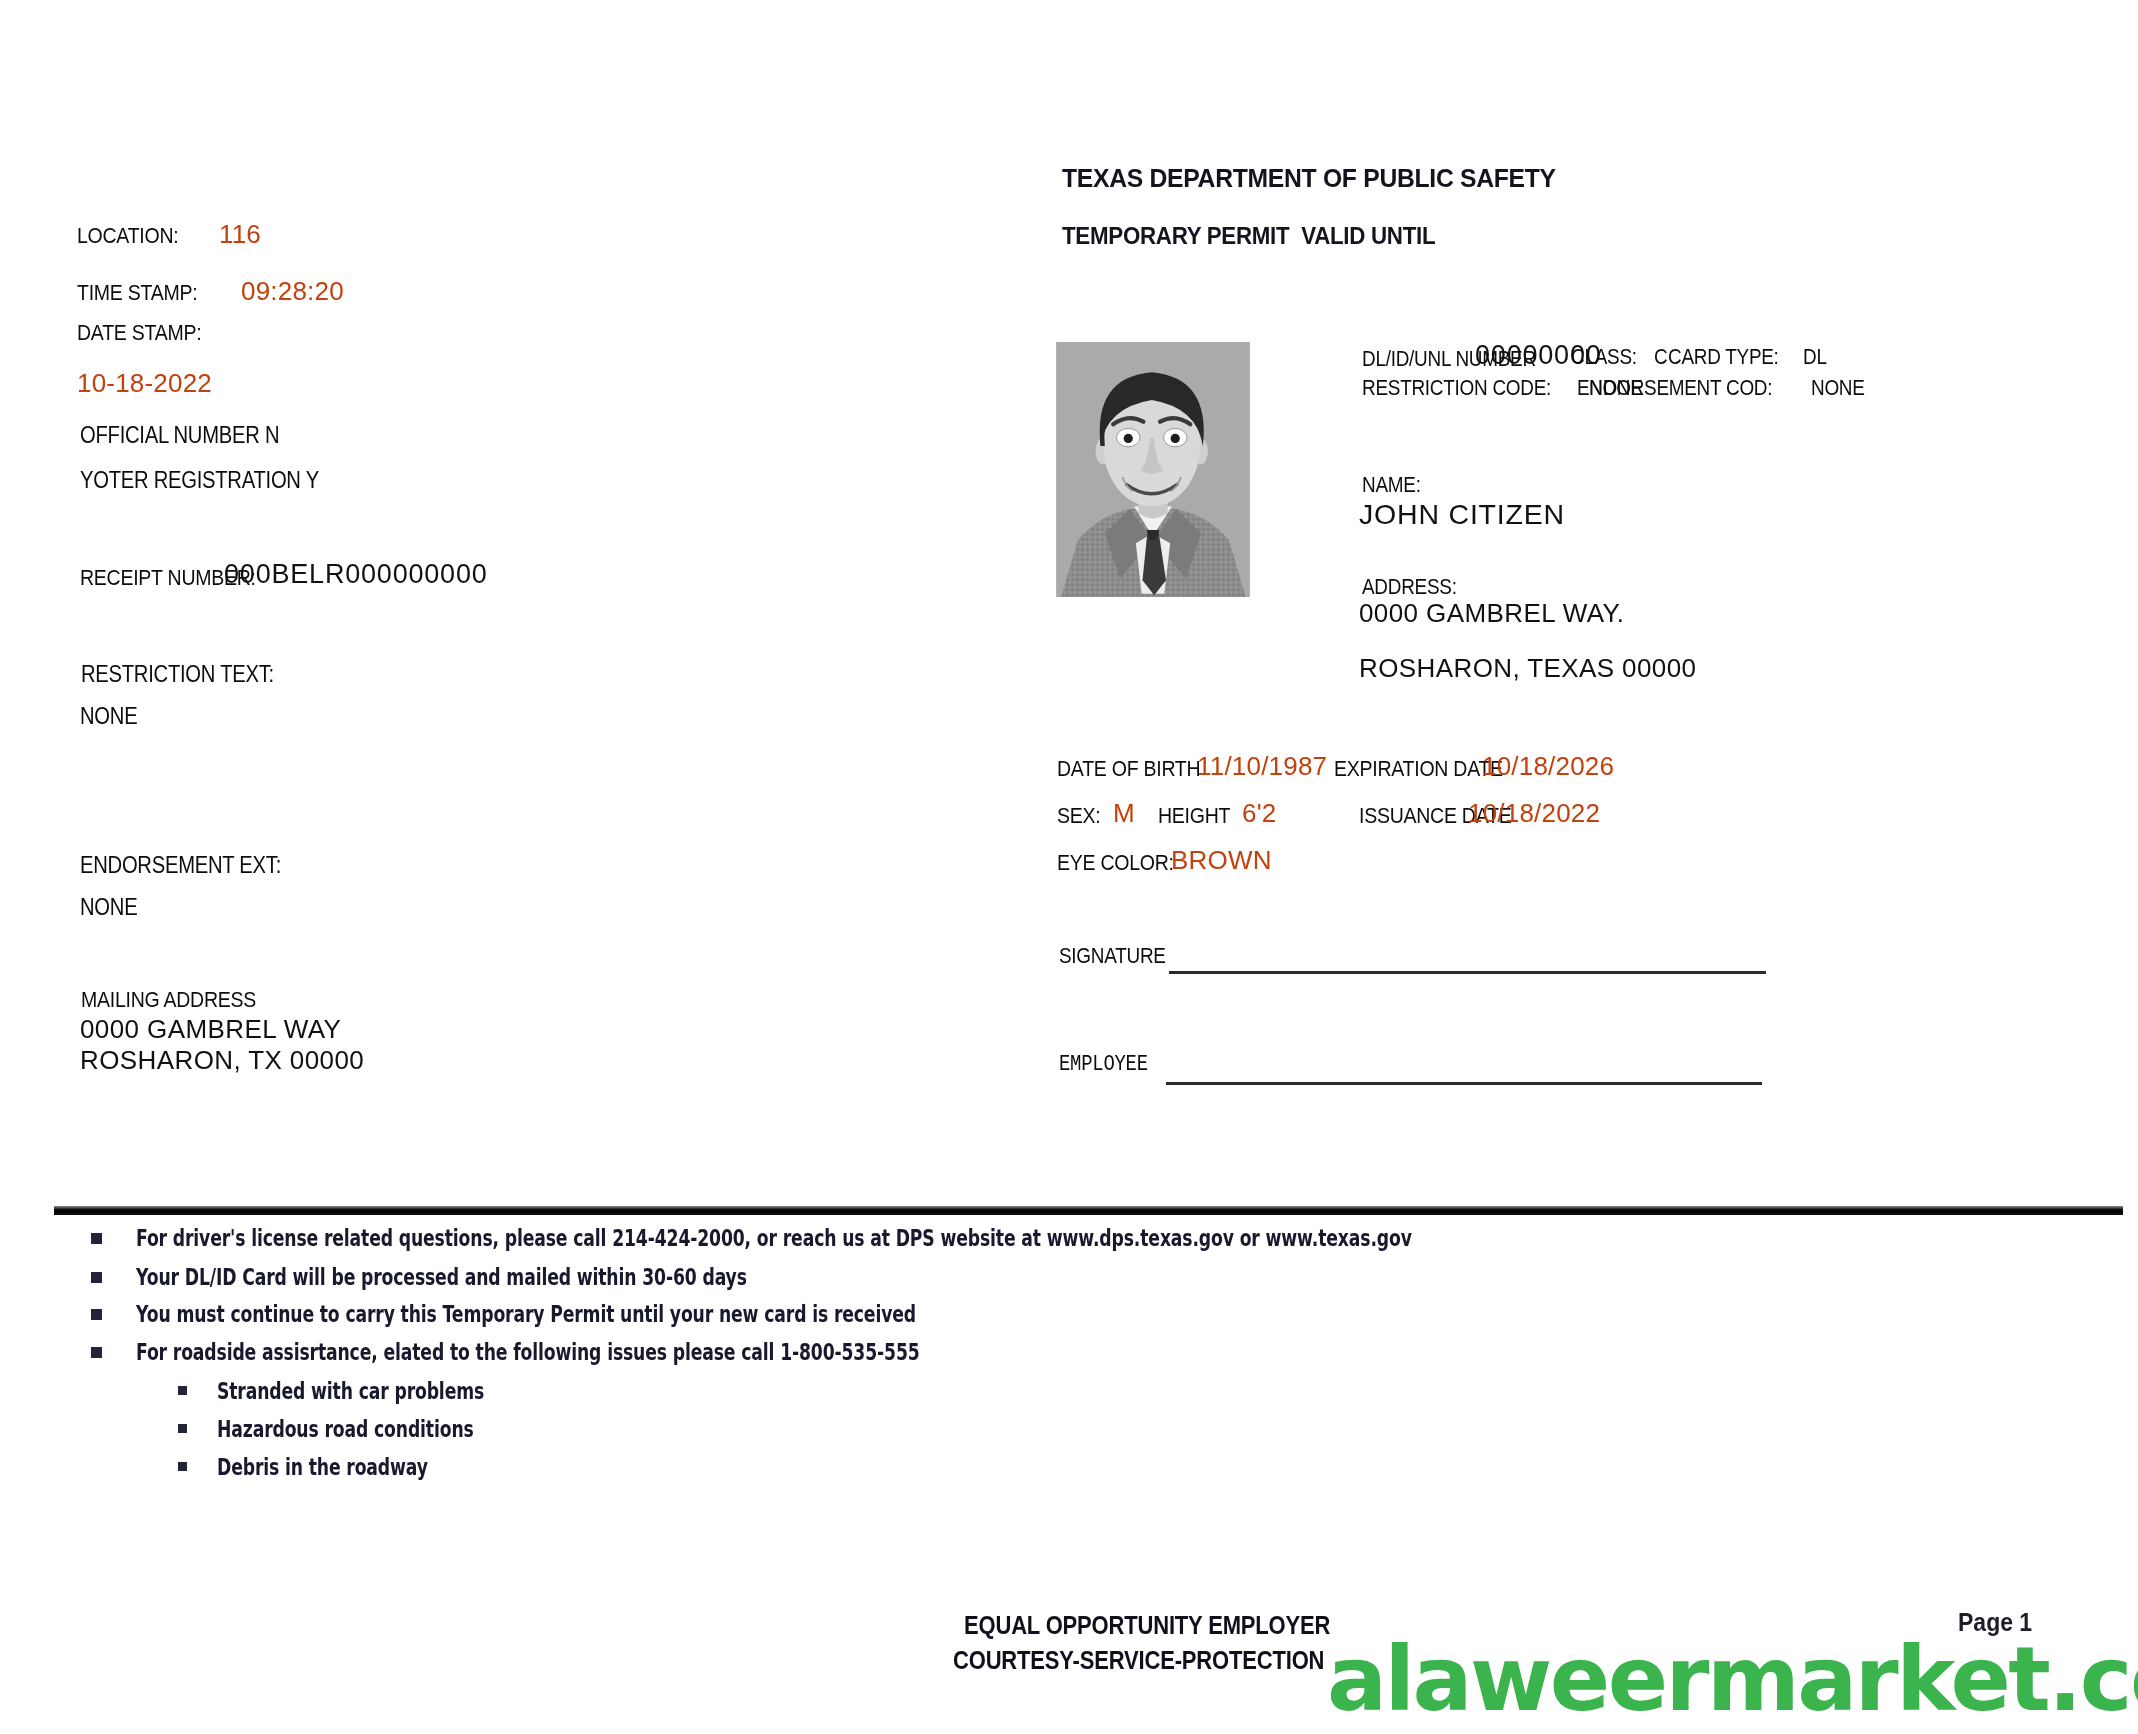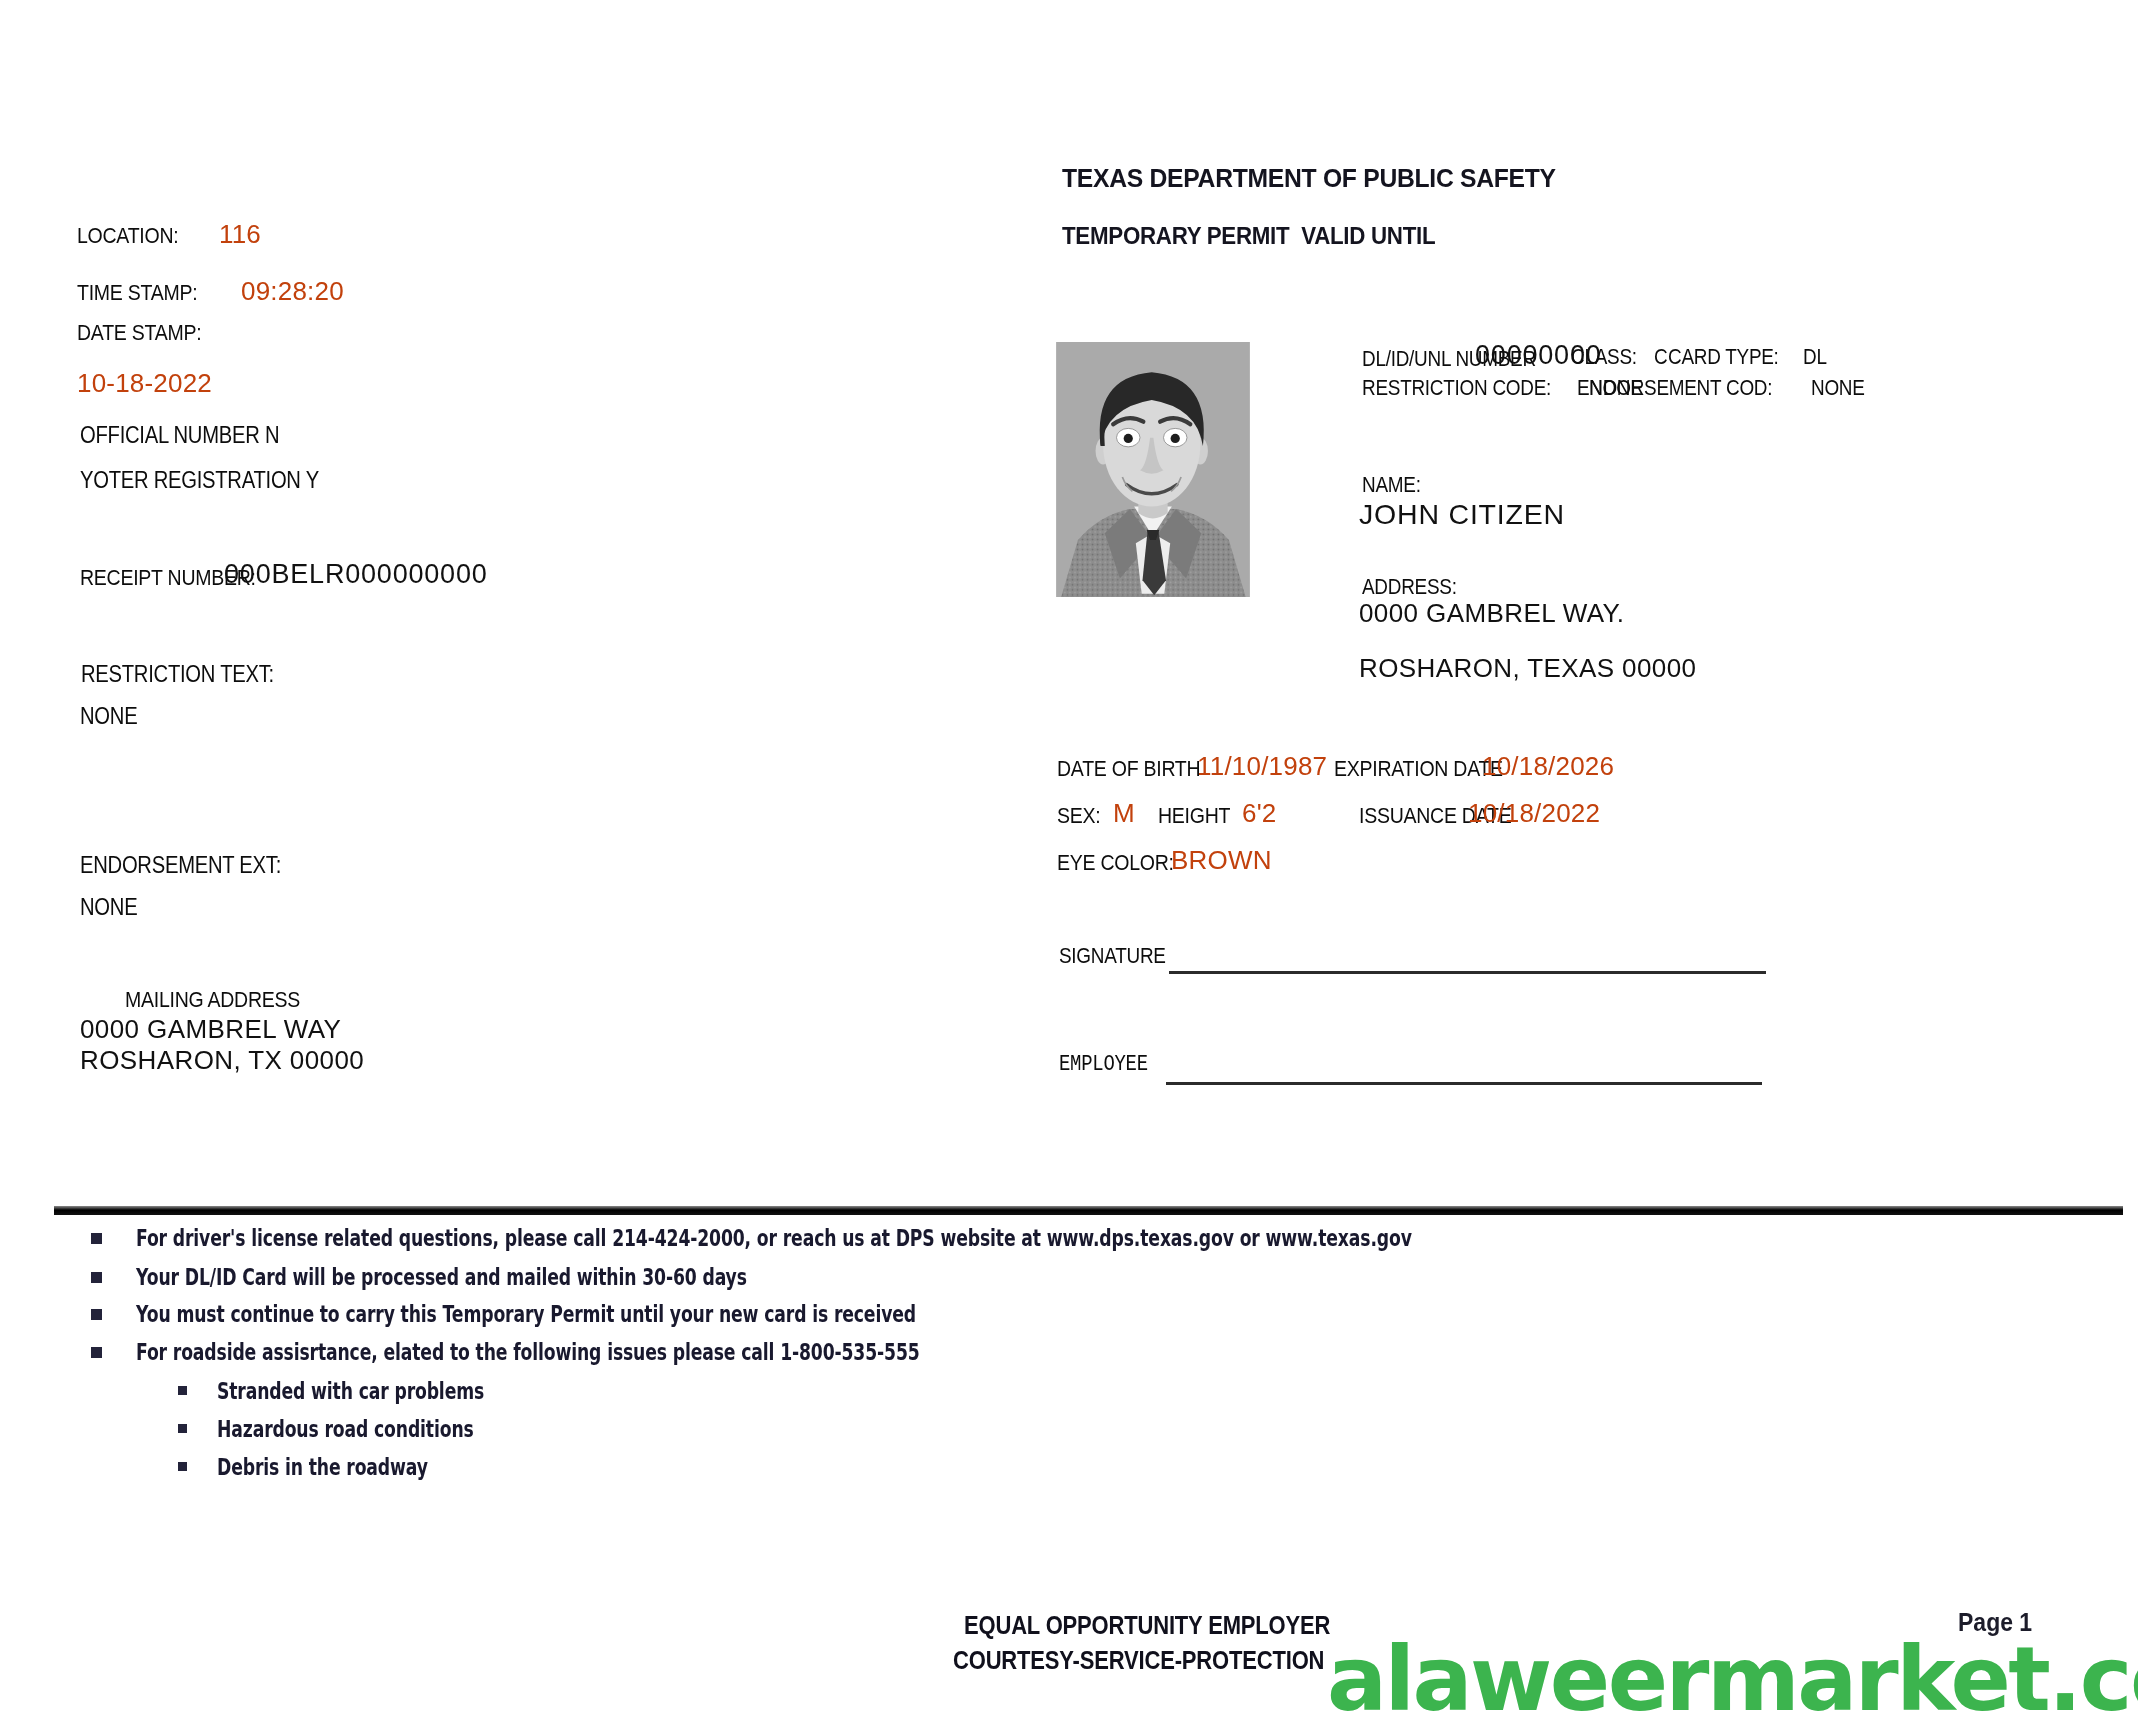--- a/index.html
+++ b/index.html
@@ -96,21 +96,21 @@
     <span class="lbl" style="font-size:23.5px;">NONE</span>
   </div>
 
   <div class="abs" style="left:80px;top:852px;">
     <span class="lbl" style="font-size:23.5px;">ENDORSEMENT EXT:</span>
   </div>
   <div class="abs" style="left:80px;top:894px;">
     <span class="lbl" style="font-size:23.5px;">NONE</span>
   </div>
 
-  <div class="abs" style="left:81px;top:986px;margin-left:44px;">
+  <div class="abs" style="left:81px;top:986px;">
     <span class="lbl">MAILING ADDRESS</span>
   </div>
   <div class="abs addr-val" style="left:80px;top:1015px;">0000 GAMBREL WAY</div>
   <div class="abs addr-val" style="left:80px;top:1046px;">ROSHARON, TX 00000</div>
 
   <div class="abs" style="left:1062px;top:164px;">
     <span class="title">TEXAS DEPARTMENT OF PUBLIC SAFETY</span>
   </div>
   <div class="abs" style="left:1062px;top:223px;">
     <span class="title pre" style="font-size:23.5px;">TEMPORARY PERMIT  VALID UNTIL</span>

